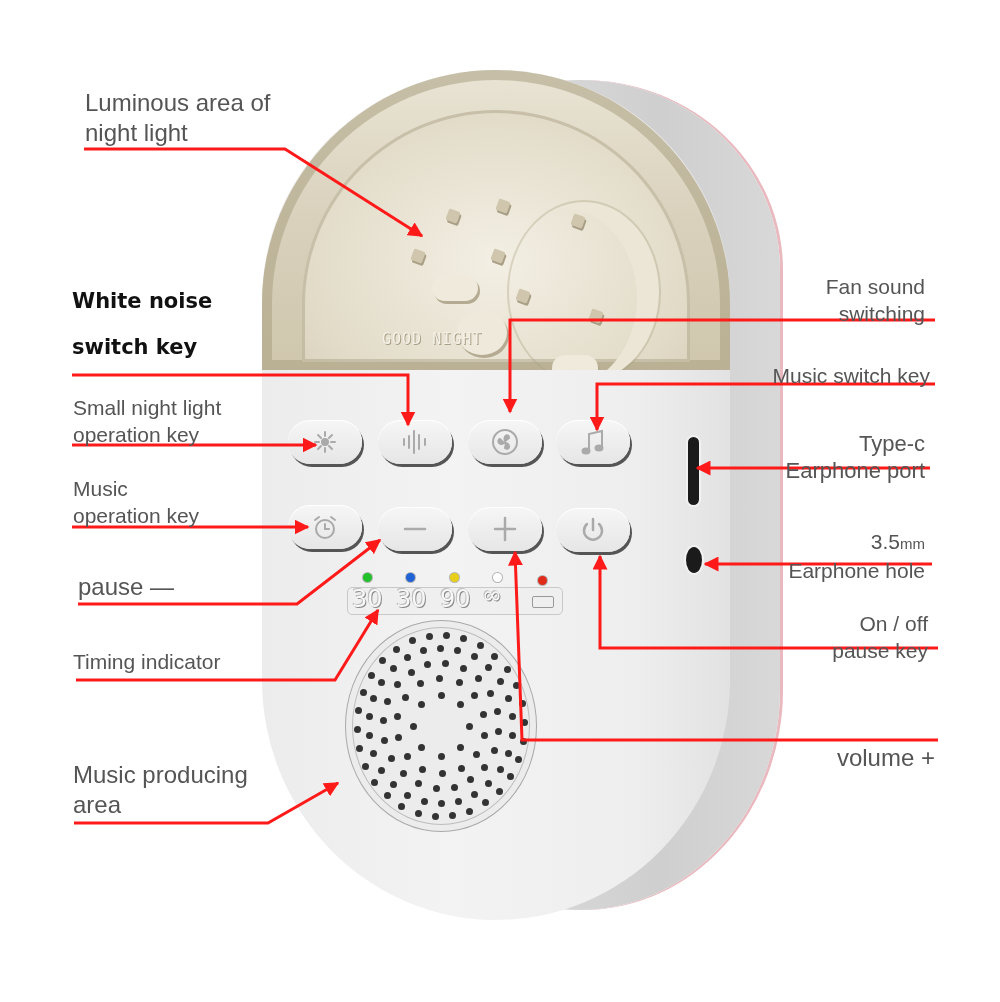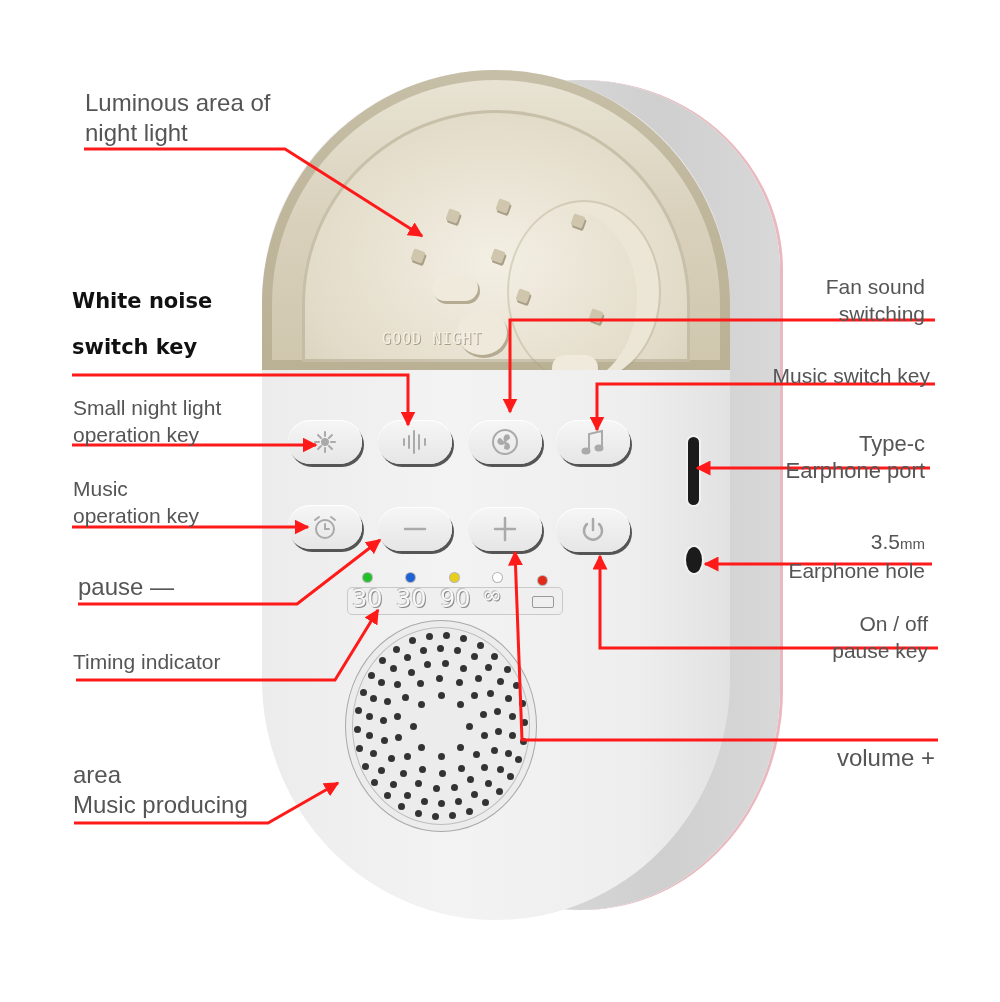--- a/index.html
+++ b/index.html
@@ -260,22 +260,22 @@
     <div>Small night light</div>
     <div>operation key</div>
   </div>
   <div class="lbl" style="left:73px;top:475px">
     <div>Music</div>
     <div>operation key</div>
   </div>
   <div class="lbl big" style="left:78px;top:572px">pause —</div>
   <div class="lbl" style="left:73px;top:648px">Timing indicator</div>
   <div class="lbl big" style="left:73px;top:760px">
+    <div>Music producing</div>
     <div>area</div>
-    <div>Music producing</div>
   </div>
 
   <div class="lbl r" style="right:75px;top:255px">
     <div>Fan sound</div>
     <div>switching</div>
   </div>
   <div class="lbl r" style="right:70px;top:344px">Music switch key</div>
   <div class="lbl r" style="right:75px;top:412px;font-size:22px">
     <div>Type-c</div>
     <div>Earphone port</div>

